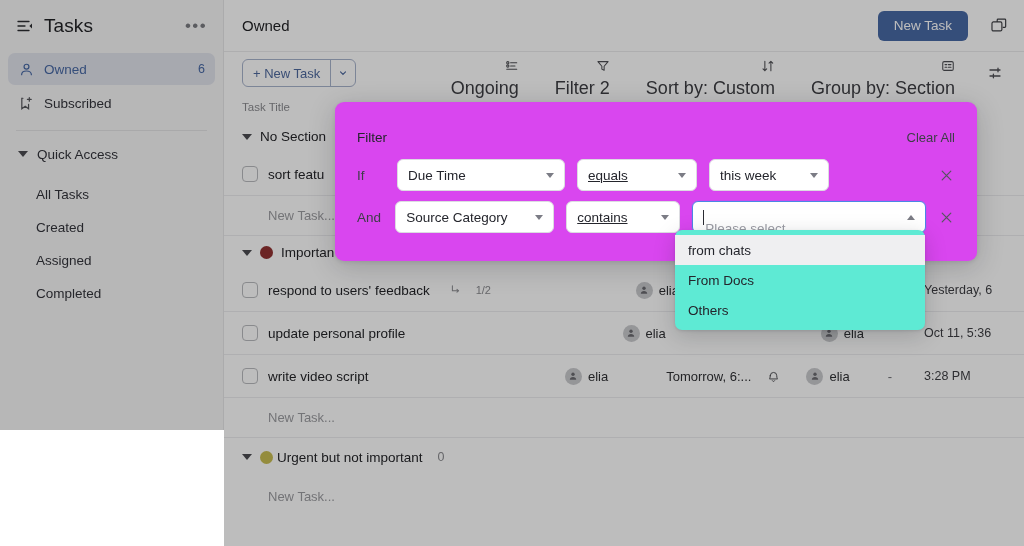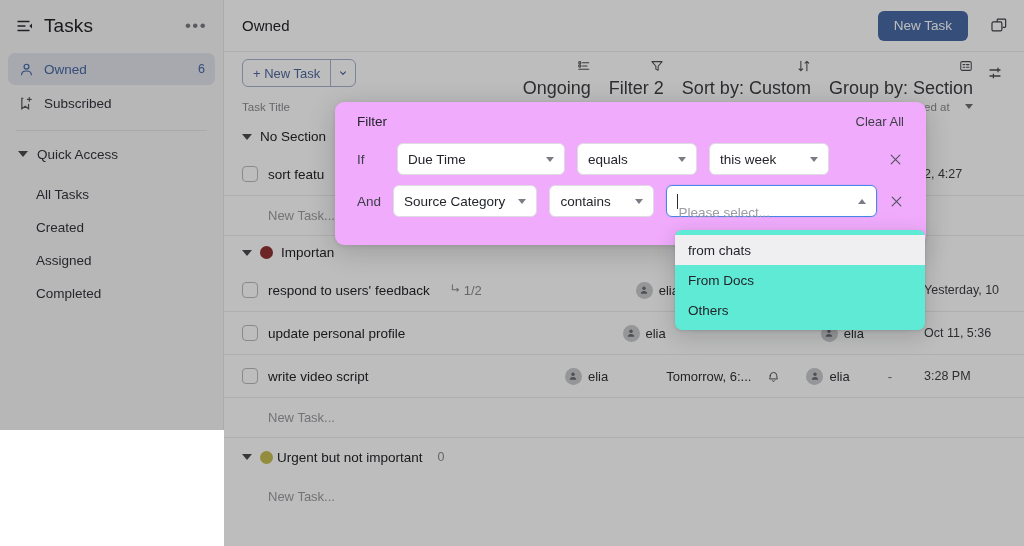--- a/index.html
+++ b/index.html
@@ -65,21 +65,21 @@
     display: flex; align-items: center; padding: 0 14px 0 18px; gap: 10px;
   }
   .topbar .page-title { font-size: 15px; color: #1f2026; flex: 1; }
   .btn-new-task {
     background: #2f6bd8; color: #fff; border: none; border-radius: 6px;
     height: 30px; padding: 0 16px; font-size: 13.5px; cursor: pointer;
     font-family: inherit;
   }
   .panel-ico { width: 22px; height: 22px; margin-left: 10px; color: #3d3e47; display: flex; align-items: center; justify-content: center; cursor: pointer; }
 
-  .toolbar { height: 42px; display: flex; align-items: center; padding: 0 14px 0 18px; gap: 0; }
+  .toolbar { height: 42px; display: flex; align-items: center; padding: 0 14px 0 18px; gap: 18px; }
   .split-btn {
     display: flex; align-items: center; height: 28px;
     border: 1px solid #9fb4e0; border-radius: 6px; overflow: hidden; cursor: pointer;
   }
   .split-btn .lhs { padding: 0 10px; font-size: 13px; color: #3a6bcb; height: 100%; display: flex; align-items: center; gap: 3px; }
   .split-btn .sep { width: 1px; height: 100%; background: #9fb4e0; }
   .split-btn .rhs { padding: 0 7px; height: 100%; display: flex; align-items: center; color: #3a6bcb; }
 
   .tb-spacer { flex: 1; }
   .tb-btn {
@@ -107,21 +107,21 @@
   .dot { width: 13px; height: 13px; border-radius: 50%; flex: 0 0 13px; }
   .sec-count { font-size: 12.5px; color: #8a8b93; margin-left: 7px; }
 
   .task-row {
     height: 43px; display: flex; align-items: center;
     padding: 0 14px 0 18px; gap: 10px;
     border-bottom: 1px solid #ededf0;
   }
   .cbox { width: 16px; height: 16px; border: 1.5px solid #b9bac1; border-radius: 4px; flex: 0 0 16px; cursor: pointer; }
   .t-name { font-size: 13.5px; color: #24252c; white-space: nowrap; }
-  .sub-ind { display: flex; align-items: flex-start; gap: 3px; font-size: 13px; color: #8a8b93; margin-left: 10px; }
+  .sub-ind { display: flex; align-items: flex-start; gap: 15px; font-size: 11px; color: #8a8b93; margin-left: 10px; }
   .t-grow { flex: 1; }
 
   .chip { display: flex; align-items: center; gap: 6px; }
   .avatar {
     width: 17px; height: 17px; border-radius: 50%;
     background: #c9cad1; display: flex; align-items: center; justify-content: center;
     font-size: 9px; color: #6a6b74; flex: 0 0 17px;
   }
   .chip-name { font-size: 13px; color: #2f3037; }
   .due-txt { font-size: 13px; color: #2f3037; }
@@ -131,41 +131,41 @@
 
   .newtask-row {
     height: 40px; display: flex; align-items: center;
     padding: 0 14px 0 44px; font-size: 13px; color: #9b9ca4;
     border-bottom: 1px solid #ededf0; cursor: pointer;
   }
   .newtask-row.nb { border-bottom: 1px solid #ededf0; }
 
   
   .filter-pop {
-    position: absolute; left: 335px; top: 102px; width: 591px;
-    background: #f0abfc; border-radius: 9px;
+    position: absolute; left: 335px; top: 102px; width: 642px;
+    background: #d946ef; border-radius: 9px;
     box-shadow: 0 6px 28px rgba(18,20,28,.20), 0 1px 4px rgba(18,20,28,.10);
-    padding: 12px 22px 18px 22px; z-index: 40;
+    padding: 28px 22px 18px 22px; z-index: 40;
   }
   .fp-head { display: flex; align-items: center; margin-bottom: 14px; }
   .fp-title { font-size: 13.5px; color: #24252c; flex: 1; }
   .fp-clear { font-size: 13px; color: #3d3e47; cursor: pointer; }
 
   .fp-row { display: flex; align-items: center; gap: 12px; margin-bottom: 10px; }
   .fp-conj { width: 28px; font-size: 13.5px; color: #3d3e47; }
   .fp-select {
     height: 32px; border: 1px solid #dcdce1; border-radius: 6px;
     background: #fff; display: flex; align-items: center;
     padding: 0 10px; font-size: 13.5px; color: #24252c; cursor: pointer;
     position: relative;
   }
   .fp-select .v { flex: 1; white-space: nowrap; overflow: hidden; }
   .fp-select .cv { width: 0; height: 0; border-left: 4px solid transparent; border-right: 4px solid transparent; border-top: 5px solid #7b7c85; margin-left: 8px; }
   .w-field { width: 168px; }
-  .w-op { width: 120px; }
+  .w-op { width: 120px; text-decoration: underline; }
   .w-val { width: 120px; }
   .w-val-wide { width: 248px; }
   .fp-select.focused { border: 1px solid #4b86e6; box-shadow: 0 0 0 1px rgba(75,134,230,.10); }
   .fp-select .ph { flex: 1; color: #9b9ca4; font-size: 13.5px; white-space: nowrap; margin-top: 22px; }
   .caret-up { width: 0; height: 0; border-left: 4px solid transparent; border-right: 4px solid transparent; border-bottom: 5px solid #7b7c85; margin-left: 8px; }
   .caretI { display: inline-block; width: 1px; height: 15px; background: #2b2c33; margin-right: 1px; vertical-align: middle; }
   .fp-x { width: 18px; height: 18px; color: #55565f; cursor: pointer; display: flex; align-items: center; justify-content: center; margin-left: auto; }
   .fp-add {
     height: 32px; border: 1px solid #dcdce1; border-radius: 6px; background: #fff;
     padding: 0 14px; font-size: 13.5px; color: #24252c; cursor: pointer;
@@ -361,21 +361,21 @@
         <span class="t-grow"></span>
         <span class="chip" style="margin-right:235px">
           <span class="avatar">
             <svg width="10" height="10" viewBox="0 0 16 16" fill="currentColor">
                 <circle cx="8" cy="5.2" r="2.7"></circle>
                 <path d="M2.9 14c0-2.7 2.3-4.3 5.1-4.3s5.1 1.6 5.1 4.3z"></path>
               </svg>
           </span>
           <span class="chip-name">elia</span>
         </span>
-        <span class="created-at">Yesterday, 10</span>
+        <span class="created-at">Yesterday, 6</span>
       </div>
 
       <div class="task-row">
         <span class="cbox"></span>
         <span class="t-name">update personal profile</span>
         <span class="t-grow"></span>
         <span class="chip">
           <span class="avatar">
             <svg width="10" height="10" viewBox="0 0 16 16" fill="currentColor">
                 <circle cx="8" cy="5.2" r="2.7"></circle>

